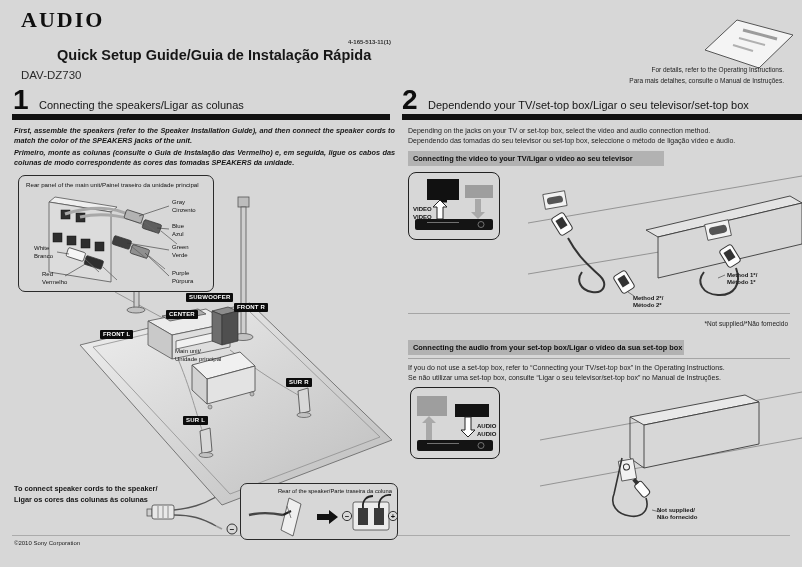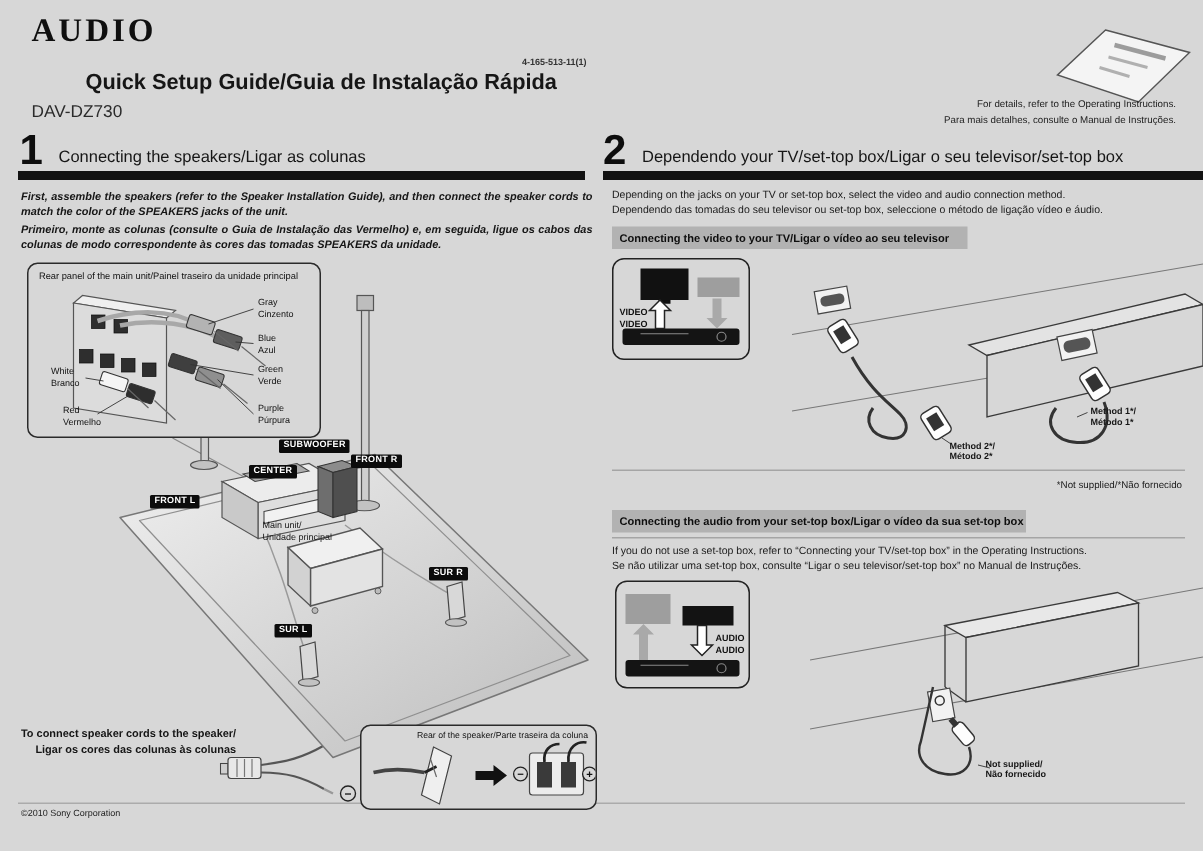--- a/index.html
+++ b/index.html
@@ -201,21 +201,21 @@
   <div class="lbl" style="left:15px; top:69px;">
     <div>White</div>
     <div>Branco</div>
   </div>
   <div class="lbl" style="left:23px; top:95px;">
     <div>Red</div>
     <div>Vermelho</div>
   </div>
 </div>
 
-<div class="abs connect-note" style="left:14px; top:484px;text-align:right;">
+<div class="abs connect-note" style="left:14px; top:484px;">
   <div>To connect speaker cords to the speaker/</div>
   <div>Ligar os cores das colunas às colunas</div>
 </div>
 
 <svg class="abs" style="left:146px; top:486px;" width="102" height="52" viewBox="0 0 102 52">
   <rect x="1" y="23" width="5" height="7" fill="#cfcfcf" stroke="#444" stroke-width="0.7"></rect>
   <rect x="6" y="19" width="22" height="14" rx="2" fill="#e8e8e8" stroke="#444" stroke-width="0.8"></rect>
   <line x1="12" y1="20" x2="12" y2="32" stroke="#777" stroke-width="0.8"></line>
   <line x1="17" y1="20" x2="17" y2="32" stroke="#777" stroke-width="0.8"></line>
   <line x1="22" y1="20" x2="22" y2="32" stroke="#777" stroke-width="0.8"></line>
@@ -250,21 +250,21 @@
     <circle cx="152" cy="32" r="4.6" fill="#d7d7d7" stroke="#222" stroke-width="0.9"></circle>
     <text x="152" y="34.8" text-anchor="middle" font-size="7.5" font-weight="bold" fill="#111">+</text>
   </svg>
 </div>
 
 <div class="abs copyright" style="left:14px; top:540px;">©2010 Sony Corporation</div>
 
 <div class="abs intro2" style="left:408px; top:127px;">Depending on the jacks on your TV or set-top box, select the video and audio connection method.</div>
 <div class="abs intro2" style="left:408px; top:137px;">Dependendo das tomadas do seu televisor ou set-top box, seleccione o método de ligação vídeo e áudio.</div>
 
-<div class="abs graybar" style="left:408px; top:151px; width:237px;">Connecting the video to your TV/Ligar o vídeo ao seu televisor</div>
+<div class="abs graybar" style="left:408px; top:151px; width:256px;">Connecting the video to your TV/Ligar o vídeo ao seu televisor</div>
 
 <div class="abs inset" style="left:408px; top:172px; width:92px; height:68px;">
   <svg width="90" height="66" viewBox="0 0 90 66">
     <rect x="18" y="6" width="32" height="21" fill="#111"></rect>
     <rect x="30" y="27" width="8" height="2.5" fill="#111"></rect>
     <rect x="56" y="12" width="28" height="13" fill="#9e9e9e"></rect>
     <rect x="6" y="46" width="78" height="11" rx="2" fill="#141414"></rect>
     <circle cx="72" cy="51.5" r="3" fill="none" stroke="#888" stroke-width="0.8"></circle>
     <line x1="18" y1="49.5" x2="50" y2="49.5" stroke="#888" stroke-width="0.8"></line>
     <polygon points="28,46 28,34 24,34 31,27 38,34 34,34 34,46" fill="#fff" stroke="#222" stroke-width="1"></polygon>

